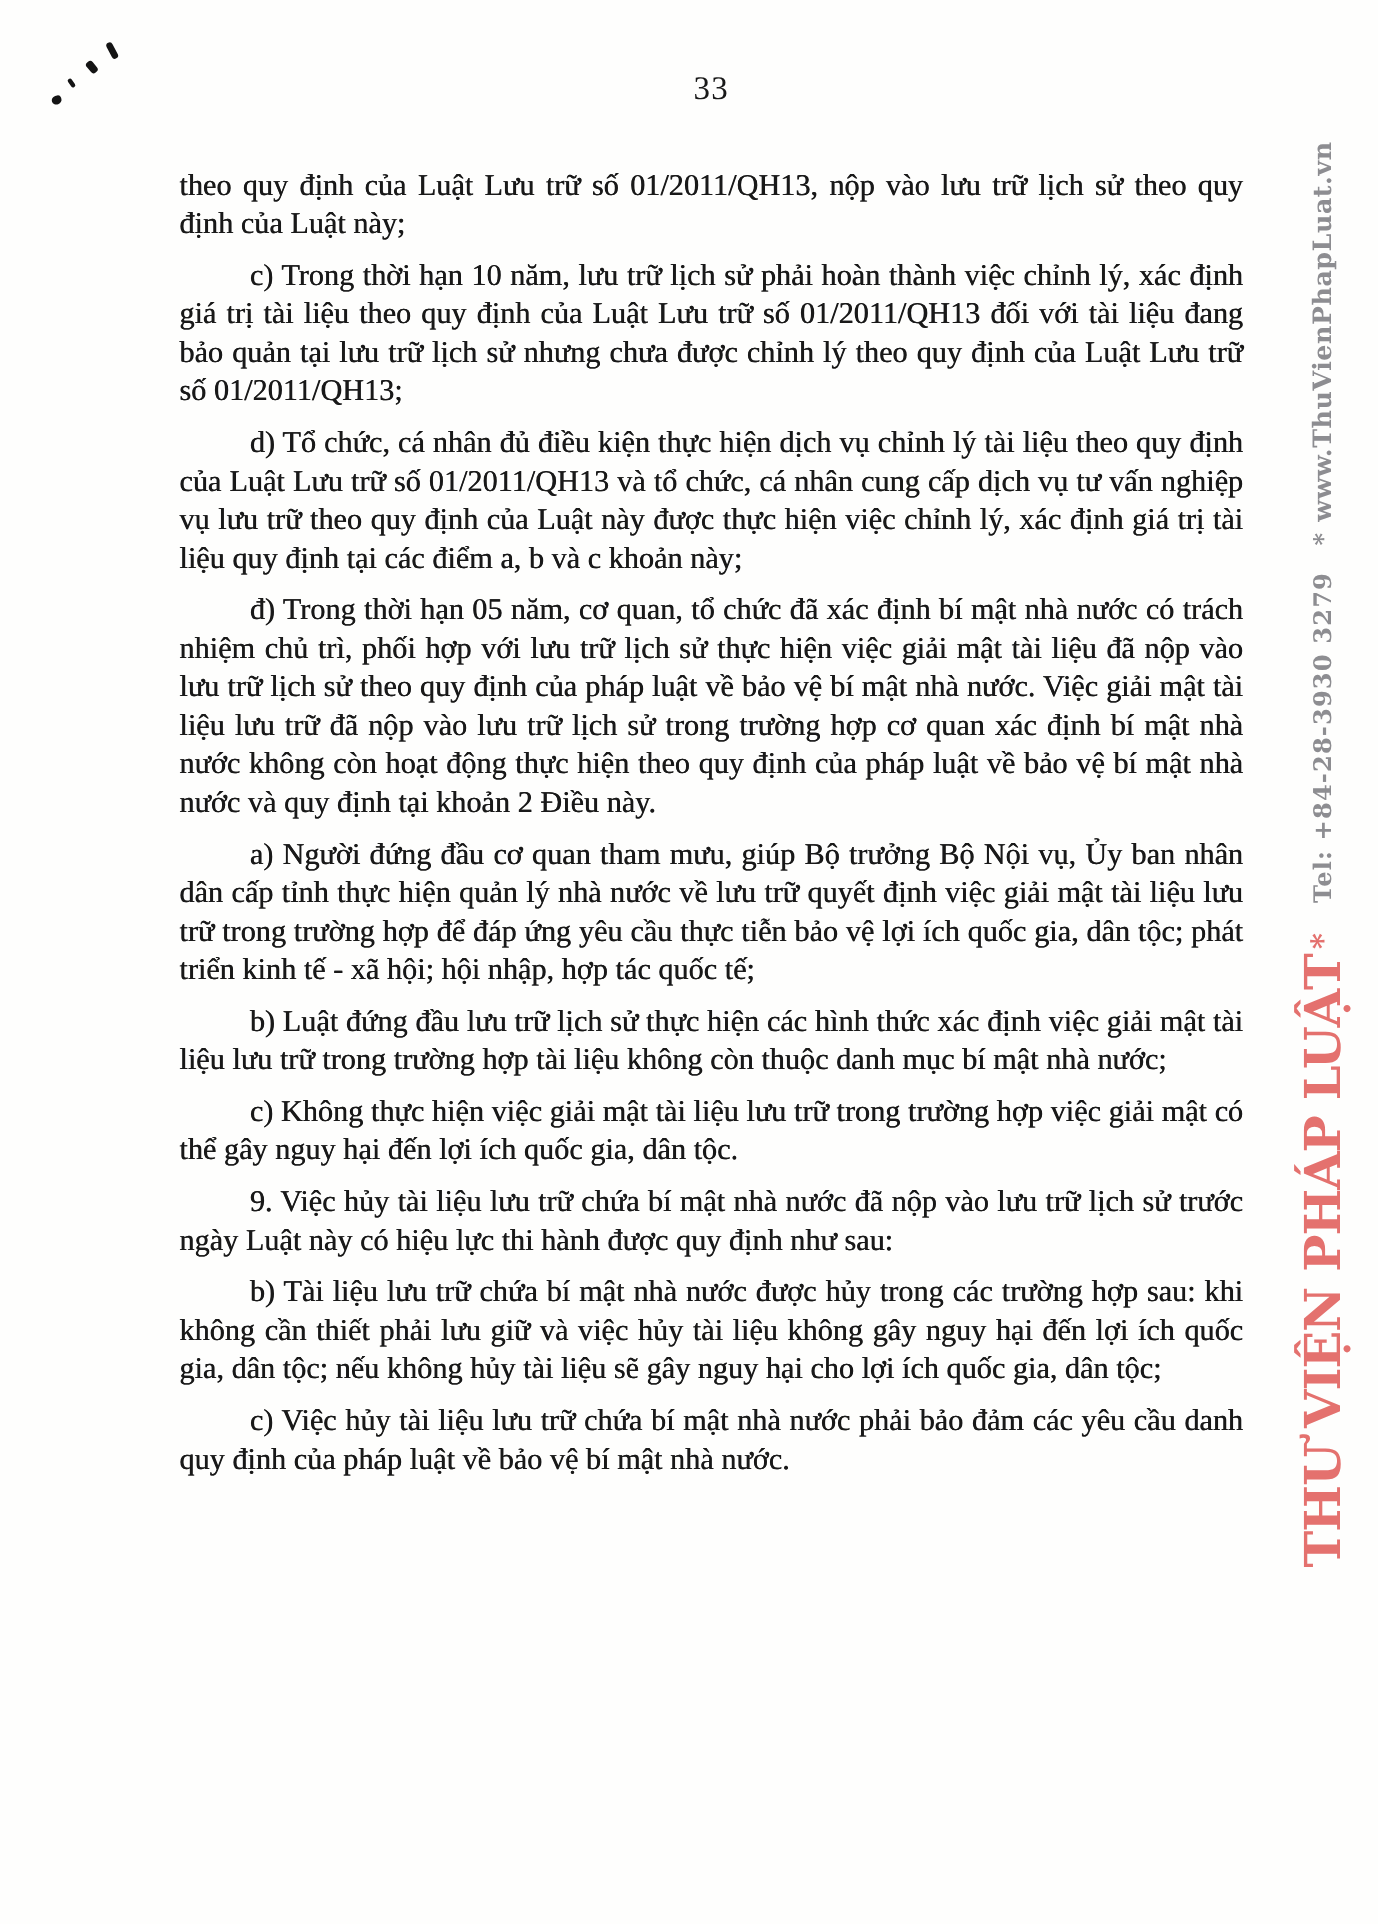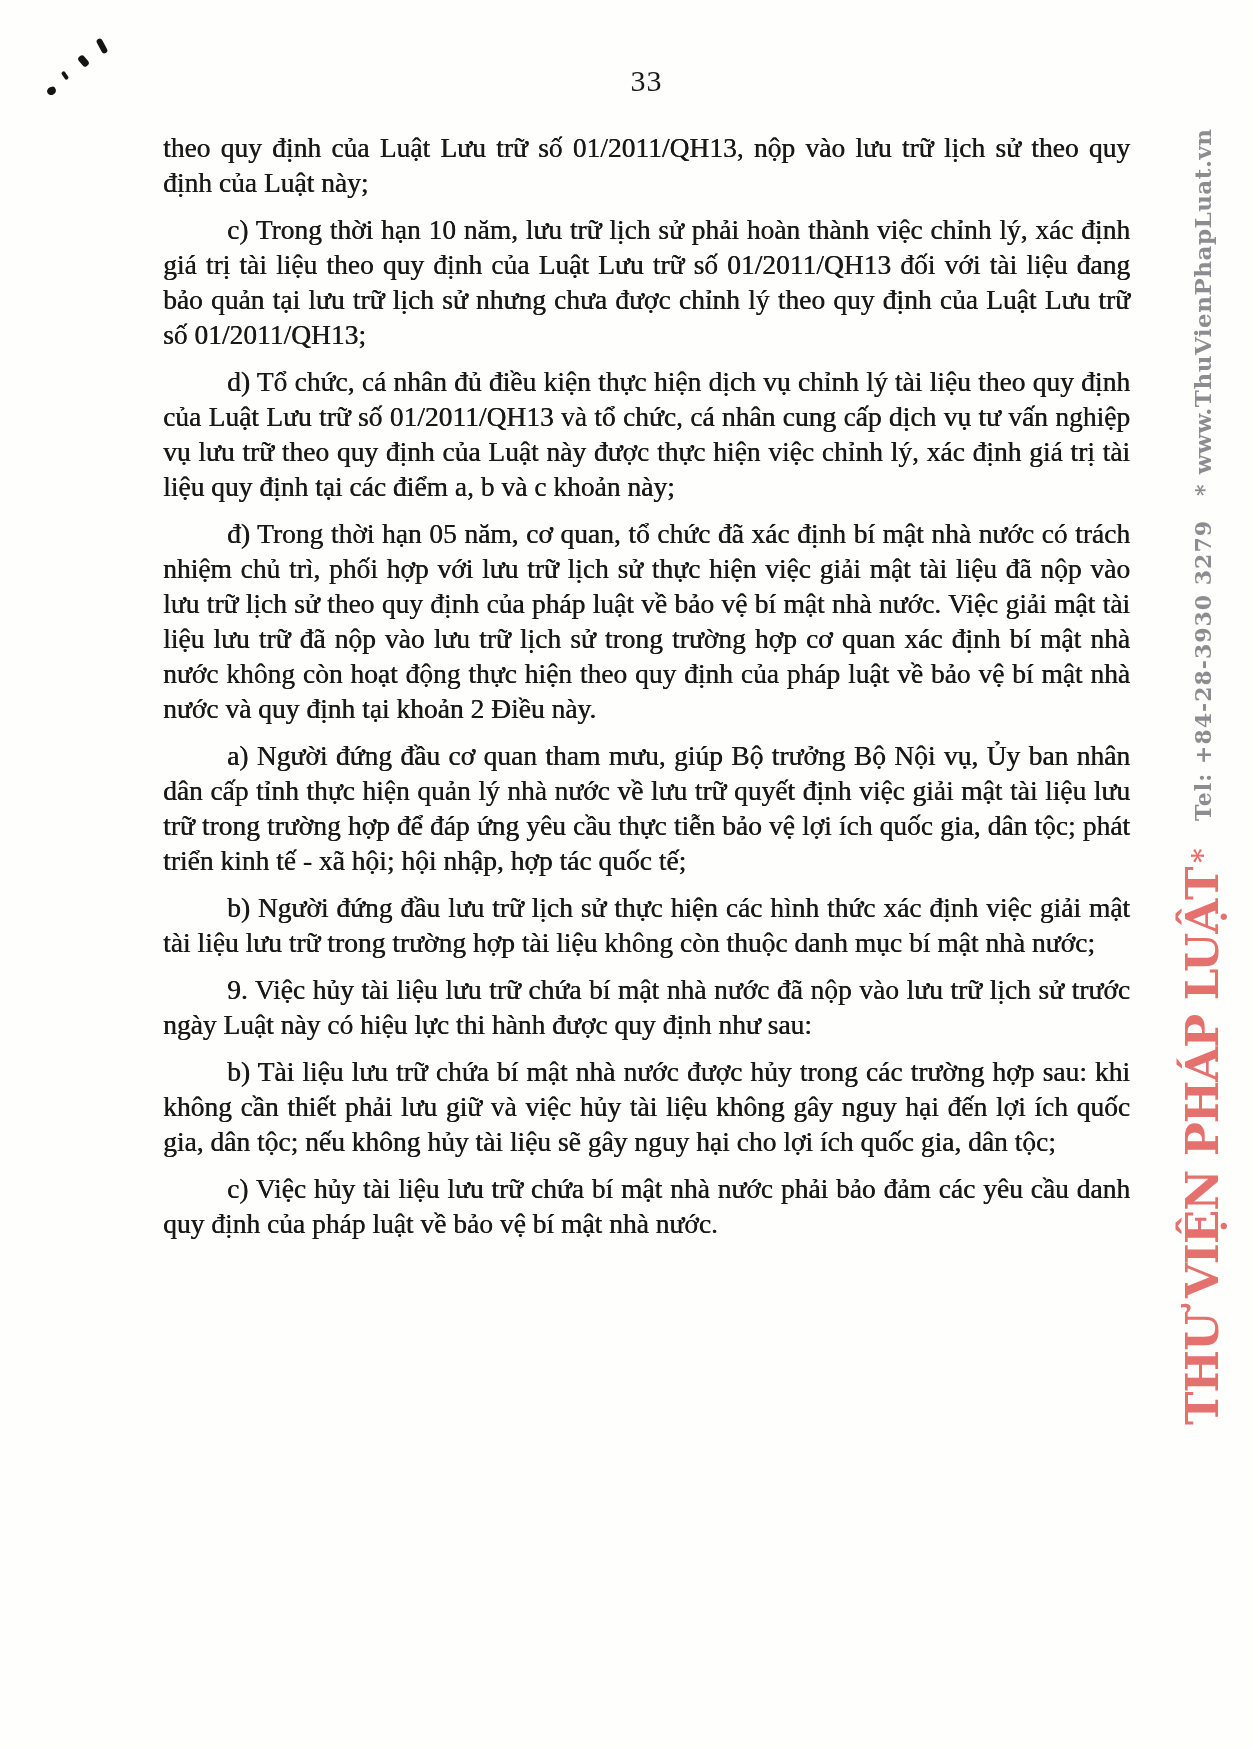--- a/index.html
+++ b/index.html
@@ -28,21 +28,21 @@
     width: 967px;
   }
   .content p {
     margin: 0 0 12px 0;
     font-size: 27.5px;
     line-height: 35px;
     text-align: justify;
     text-indent: 64px;
     text-shadow: 0.4px 0 0 currentColor;
   }
-  .content p.continuation { text-indent: 0; }
+  .content p.continuation { text-indent: 0; margin-top: 20px; }
 
   
   .watermark {
     position: absolute;
     top: 350px;
     right: 2px;
     height: 1075px;
     width: 96px;
     writing-mode: vertical-rl;
     transform: rotate(180deg);
@@ -100,21 +100,22 @@
   <span class="speck speck-4"></span>
 
   <div class="page-number">33</div>
 
   <div class="content">
     <p class="continuation">theo quy định của Luật Lưu trữ số 01/2011/QH13, nộp vào lưu trữ lịch sử theo quy định của Luật này;</p>
     <p>c) Trong thời hạn 10 năm, lưu trữ lịch sử phải hoàn thành việc chỉnh lý, xác định giá trị tài liệu theo quy định của Luật Lưu trữ số 01/2011/QH13 đối với tài liệu đang bảo quản tại lưu trữ lịch sử nhưng chưa được chỉnh lý theo quy định của Luật Lưu trữ số 01/2011/QH13;</p>
     <p>d) Tổ chức, cá nhân đủ điều kiện thực hiện dịch vụ chỉnh lý tài liệu theo quy định của Luật Lưu trữ số 01/2011/QH13 và tổ chức, cá nhân cung cấp dịch vụ tư vấn nghiệp vụ lưu trữ theo quy định của Luật này được thực hiện việc chỉnh lý, xác định giá trị tài liệu quy định tại các điểm a, b và c khoản này;</p>
     <p>đ) Trong thời hạn 05 năm, cơ quan, tổ chức đã xác định bí mật nhà nước có trách nhiệm chủ trì, phối hợp với lưu trữ lịch sử thực hiện việc giải mật tài liệu đã nộp vào lưu trữ lịch sử theo quy định của pháp luật về bảo vệ bí mật nhà nước. Việc giải mật tài liệu lưu trữ đã nộp vào lưu trữ lịch sử trong trường hợp cơ quan xác định bí mật nhà nước không còn hoạt động thực hiện theo quy định của pháp luật về bảo vệ bí mật nhà nước và quy định tại khoản 2 Điều này.</p>
     <p>a) Người đứng đầu cơ quan tham mưu, giúp Bộ trưởng Bộ Nội vụ, Ủy ban nhân dân cấp tỉnh thực hiện quản lý nhà nước về lưu trữ quyết định việc giải mật tài liệu lưu trữ trong trường hợp để đáp ứng yêu cầu thực tiễn bảo vệ lợi ích quốc gia, dân tộc; phát triển kinh tế - xã hội; hội nhập, hợp tác quốc tế;</p>
-    <p>b) Người đứng đầu lưu trữ lịch sử thực hiện các hình thức xác định việc giải mật tài liệu lưu trữ trong trường hợp tài liệu không còn thuộc danh mục bí mật nhà nước;</p>
+    <p>b) Luật đứng đầu lưu trữ lịch sử thực hiện các hình thức xác định việc giải mật tài liệu lưu trữ trong trường hợp tài liệu không còn thuộc danh mục bí mật nhà nước;</p>
+    <p>c) Không thực hiện việc giải mật tài liệu lưu trữ trong trường hợp việc giải mật có thể gây nguy hại đến lợi ích quốc gia, dân tộc.</p>
     <p>9. Việc hủy tài liệu lưu trữ chứa bí mật nhà nước đã nộp vào lưu trữ lịch sử trước ngày Luật này có hiệu lực thi hành được quy định như sau:</p>
     <p>b) Tài liệu lưu trữ chứa bí mật nhà nước được hủy trong các trường hợp sau: khi không cần thiết phải lưu giữ và việc hủy tài liệu không gây nguy hại đến lợi ích quốc gia, dân tộc; nếu không hủy tài liệu sẽ gây nguy hại cho lợi ích quốc gia, dân tộc;</p>
     <p>c) Việc hủy tài liệu lưu trữ chứa bí mật nhà nước phải bảo đảm các yêu cầu danh quy định của pháp luật về bảo vệ bí mật nhà nước.</p>
   </div>
 
   <div class="watermark">
     <span class="wm-brand">THƯ VIỆN PHÁP LUẬT</span><span class="wm-star">*</span><span class="wm-tel">Tel: +84-28-3930 3279</span><span class="wm-sep">*</span><span class="wm-site">www.ThuVienPhapLuat.vn</span>
   </div>
 
 </div>

